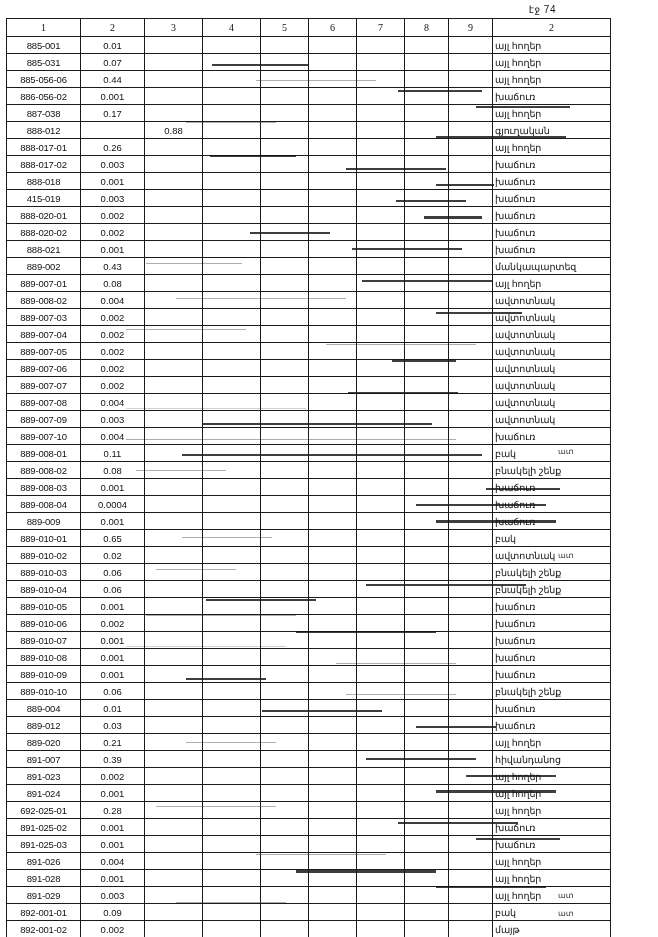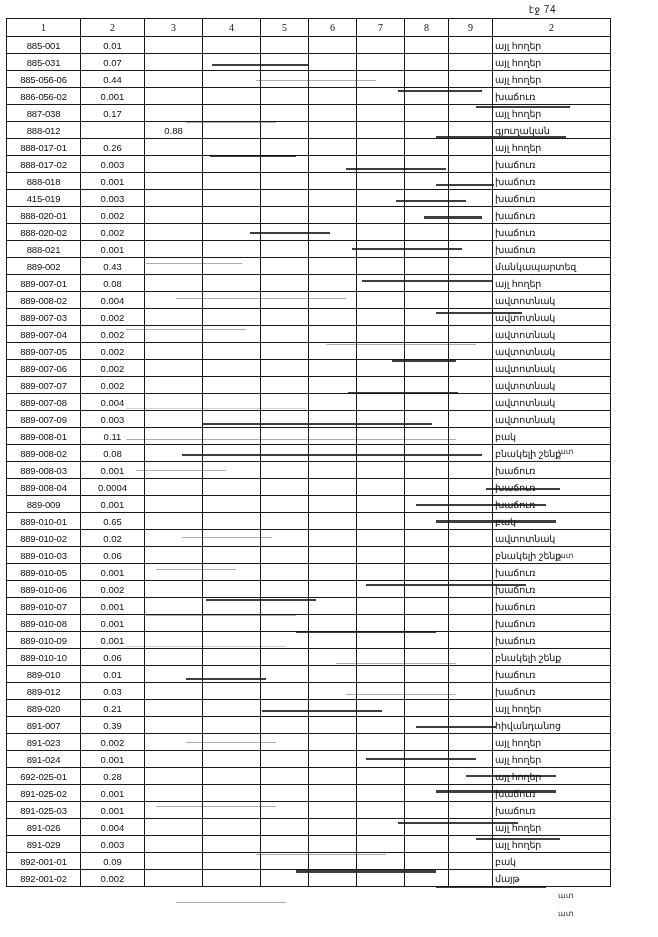--- a/index.html
+++ b/index.html
@@ -425,20 +425,32 @@
             <td class="col-num"></td>
             <td class="col-blank"></td>
             <td class="col-blank"></td>
             <td class="col-blank"></td>
             <td class="col-blank"></td>
             <td class="col-blank"></td>
             <td class="col-blank"></td>
             <td class="col-name">ավտոտնակ</td>
           </tr>
           <tr>
+            <td class="col-code">889-007-10</td>
+            <td class="col-num">0.004</td>
+            <td class="col-num"></td>
+            <td class="col-blank"></td>
+            <td class="col-blank"></td>
+            <td class="col-blank"></td>
+            <td class="col-blank"></td>
+            <td class="col-blank"></td>
+            <td class="col-blank"></td>
+            <td class="col-name">խաճուռ</td>
+          </tr>
+          <tr>
             <td class="col-code">889-008-01</td>
             <td class="col-num">0.11</td>
             <td class="col-num"></td>
             <td class="col-blank"></td>
             <td class="col-blank"></td>
             <td class="col-blank"></td>
             <td class="col-blank"></td>
             <td class="col-blank"></td>
             <td class="col-blank"></td>
             <td class="col-name">բակ</td>
@@ -521,20 +533,32 @@
             <td class="col-num"></td>
             <td class="col-blank"></td>
             <td class="col-blank"></td>
             <td class="col-blank"></td>
             <td class="col-blank"></td>
             <td class="col-blank"></td>
             <td class="col-blank"></td>
             <td class="col-name">բնակելի շենք</td>
           </tr>
           <tr>
+            <td class="col-code">889-010-04</td>
+            <td class="col-num">0.06</td>
+            <td class="col-num"></td>
+            <td class="col-blank"></td>
+            <td class="col-blank"></td>
+            <td class="col-blank"></td>
+            <td class="col-blank"></td>
+            <td class="col-blank"></td>
+            <td class="col-blank"></td>
+            <td class="col-name">բնակելի շենք</td>
+          </tr>
+          <tr>
             <td class="col-code">889-010-05</td>
             <td class="col-num">0.001</td>
             <td class="col-num"></td>
             <td class="col-blank"></td>
             <td class="col-blank"></td>
             <td class="col-blank"></td>
             <td class="col-blank"></td>
             <td class="col-blank"></td>
             <td class="col-blank"></td>
             <td class="col-name">խաճուռ</td>
@@ -593,21 +617,21 @@
             <td class="col-num"></td>
             <td class="col-blank"></td>
             <td class="col-blank"></td>
             <td class="col-blank"></td>
             <td class="col-blank"></td>
             <td class="col-blank"></td>
             <td class="col-blank"></td>
             <td class="col-name">բնակելի շենք</td>
           </tr>
           <tr>
-            <td class="col-code">889-010</td>
+            <td class="col-code">889-004</td>
             <td class="col-num">0.01</td>
             <td class="col-num"></td>
             <td class="col-blank"></td>
             <td class="col-blank"></td>
             <td class="col-blank"></td>
             <td class="col-blank"></td>
             <td class="col-blank"></td>
             <td class="col-blank"></td>
             <td class="col-name">խաճուռ</td>
           </tr>
@@ -703,20 +727,32 @@
             <td class="col-blank"></td>
             <td class="col-blank"></td>
             <td class="col-blank"></td>
             <td class="col-blank"></td>
             <td class="col-blank"></td>
             <td class="col-name">խաճուռ</td>
           </tr>
           <tr>
             <td class="col-code">891-026</td>
             <td class="col-num">0.004</td>
+            <td class="col-num"></td>
+            <td class="col-blank"></td>
+            <td class="col-blank"></td>
+            <td class="col-blank"></td>
+            <td class="col-blank"></td>
+            <td class="col-blank"></td>
+            <td class="col-blank"></td>
+            <td class="col-name">այլ հողեր</td>
+          </tr>
+          <tr>
+            <td class="col-code">891-028</td>
+            <td class="col-num">0.001</td>
             <td class="col-num"></td>
             <td class="col-blank"></td>
             <td class="col-blank"></td>
             <td class="col-blank"></td>
             <td class="col-blank"></td>
             <td class="col-blank"></td>
             <td class="col-blank"></td>
             <td class="col-name">այլ հողեր</td>
           </tr>
           <tr>

